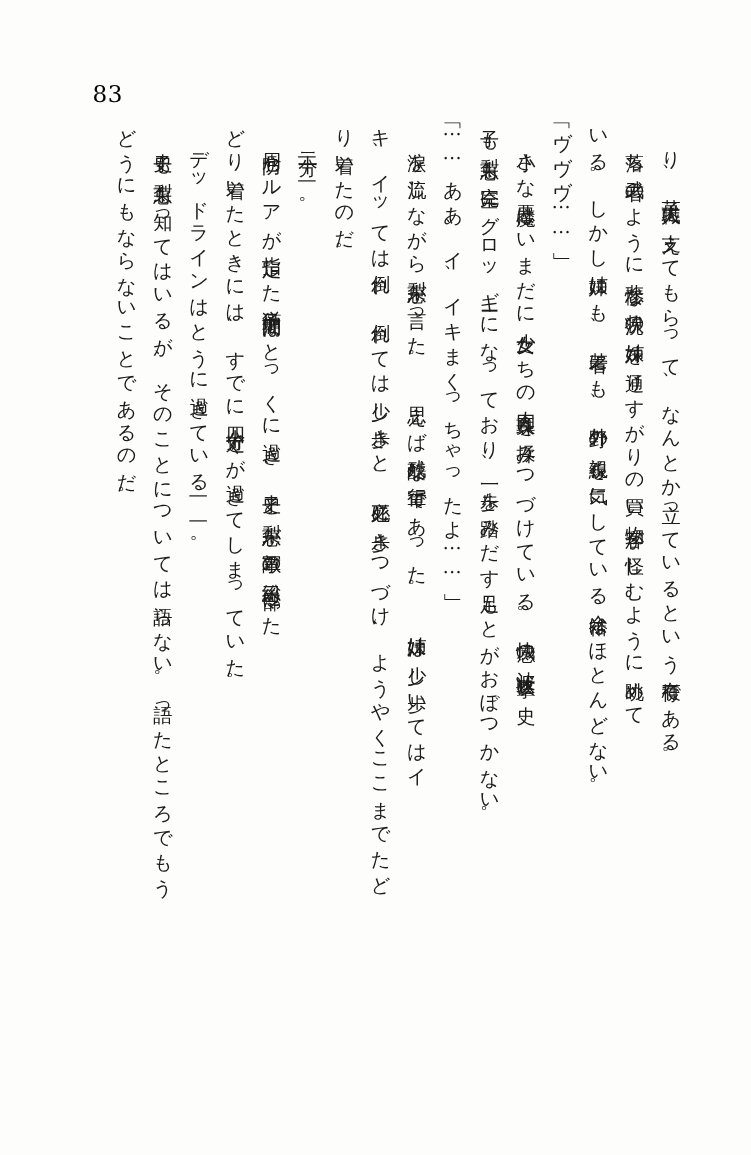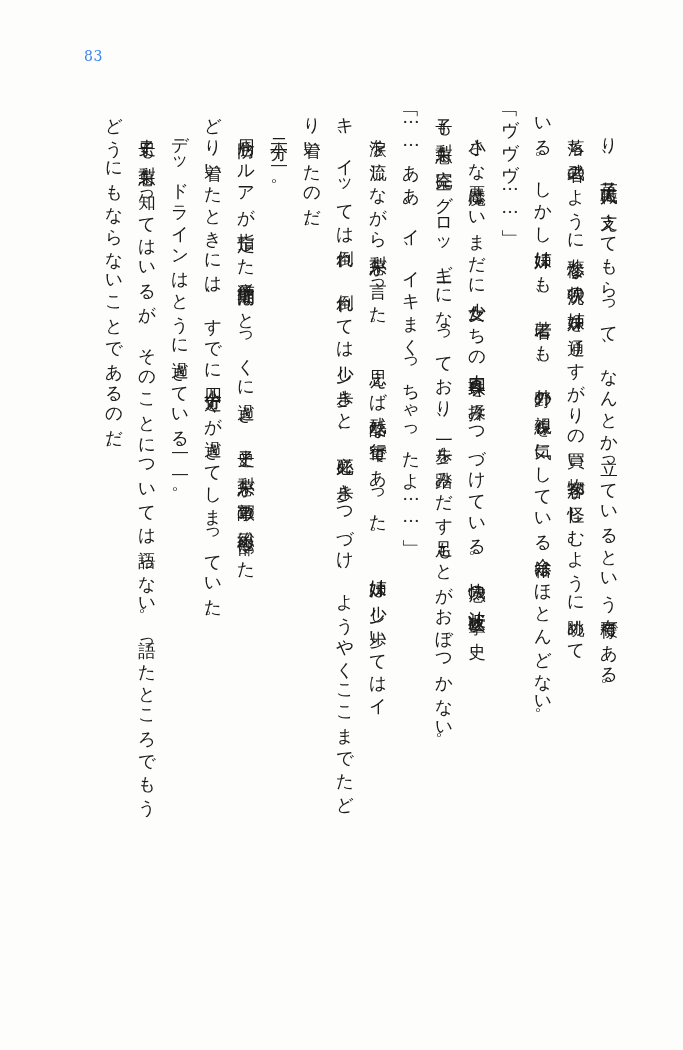--- a/index.html
+++ b/index.html
@@ -15,25 +15,25 @@
     color: #1a1a1a;
   }
   .page {
     position: relative;
     width: 683px;
     height: 1050px;
     background: #fdfdfb;
   }
   .page-number {
     position: absolute;
-    top: 48px;
+    top: 74px;
     left: 84px;
-    font-size: 14px;
+    font-size: 21px;
     font-family: "DejaVu Serif", serif;
-    color: #3b82f6;
+    color: #000000;
     letter-spacing: 0.5px;
   }
   .text-block {
     position: absolute;
     top: 105px;
     right: 58px;
     height: 880px;
     width: 560px;
     display: flex;
     flex-direction: row-reverse;

